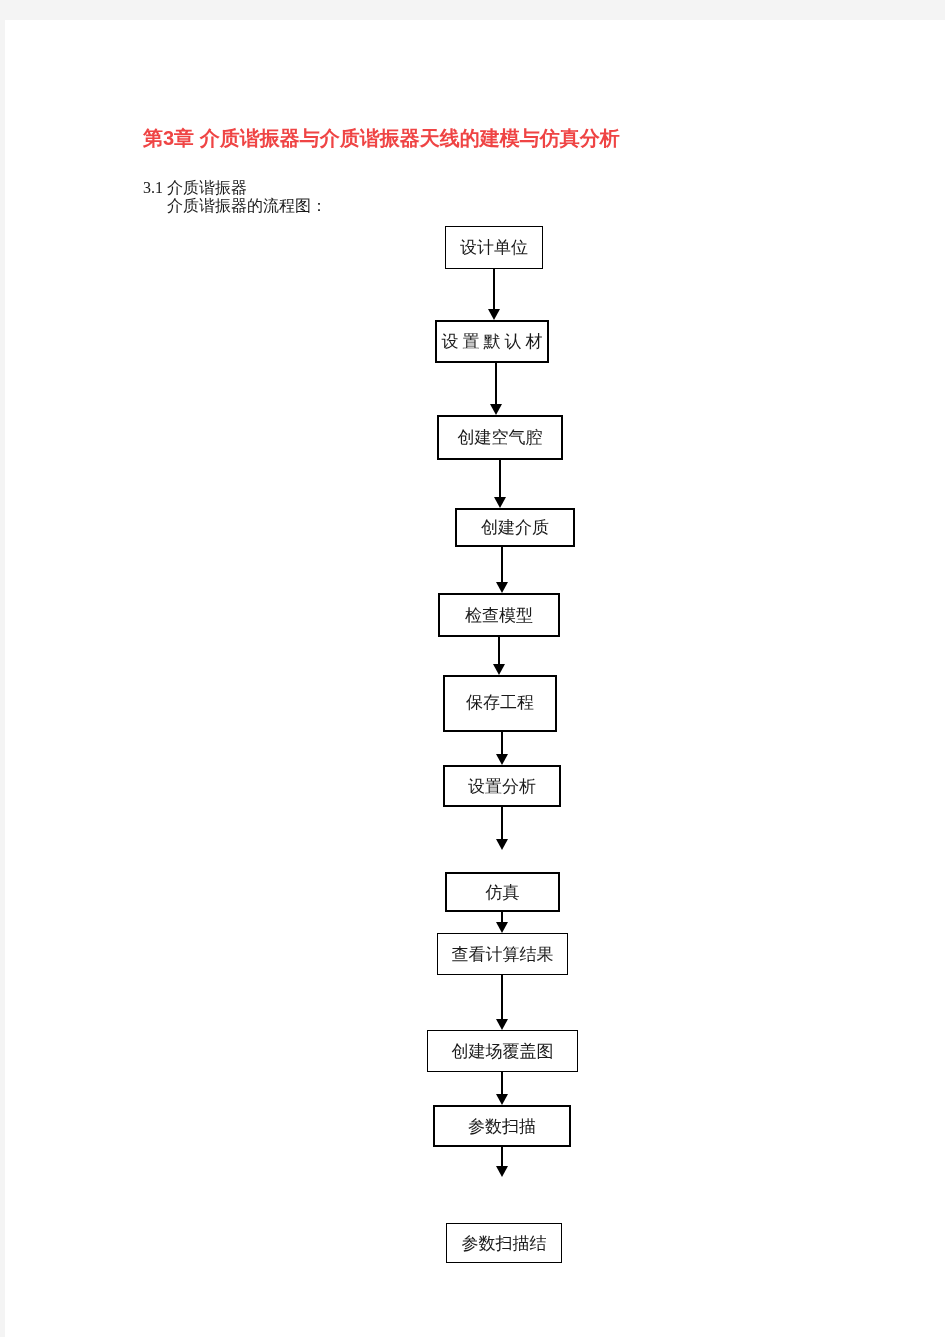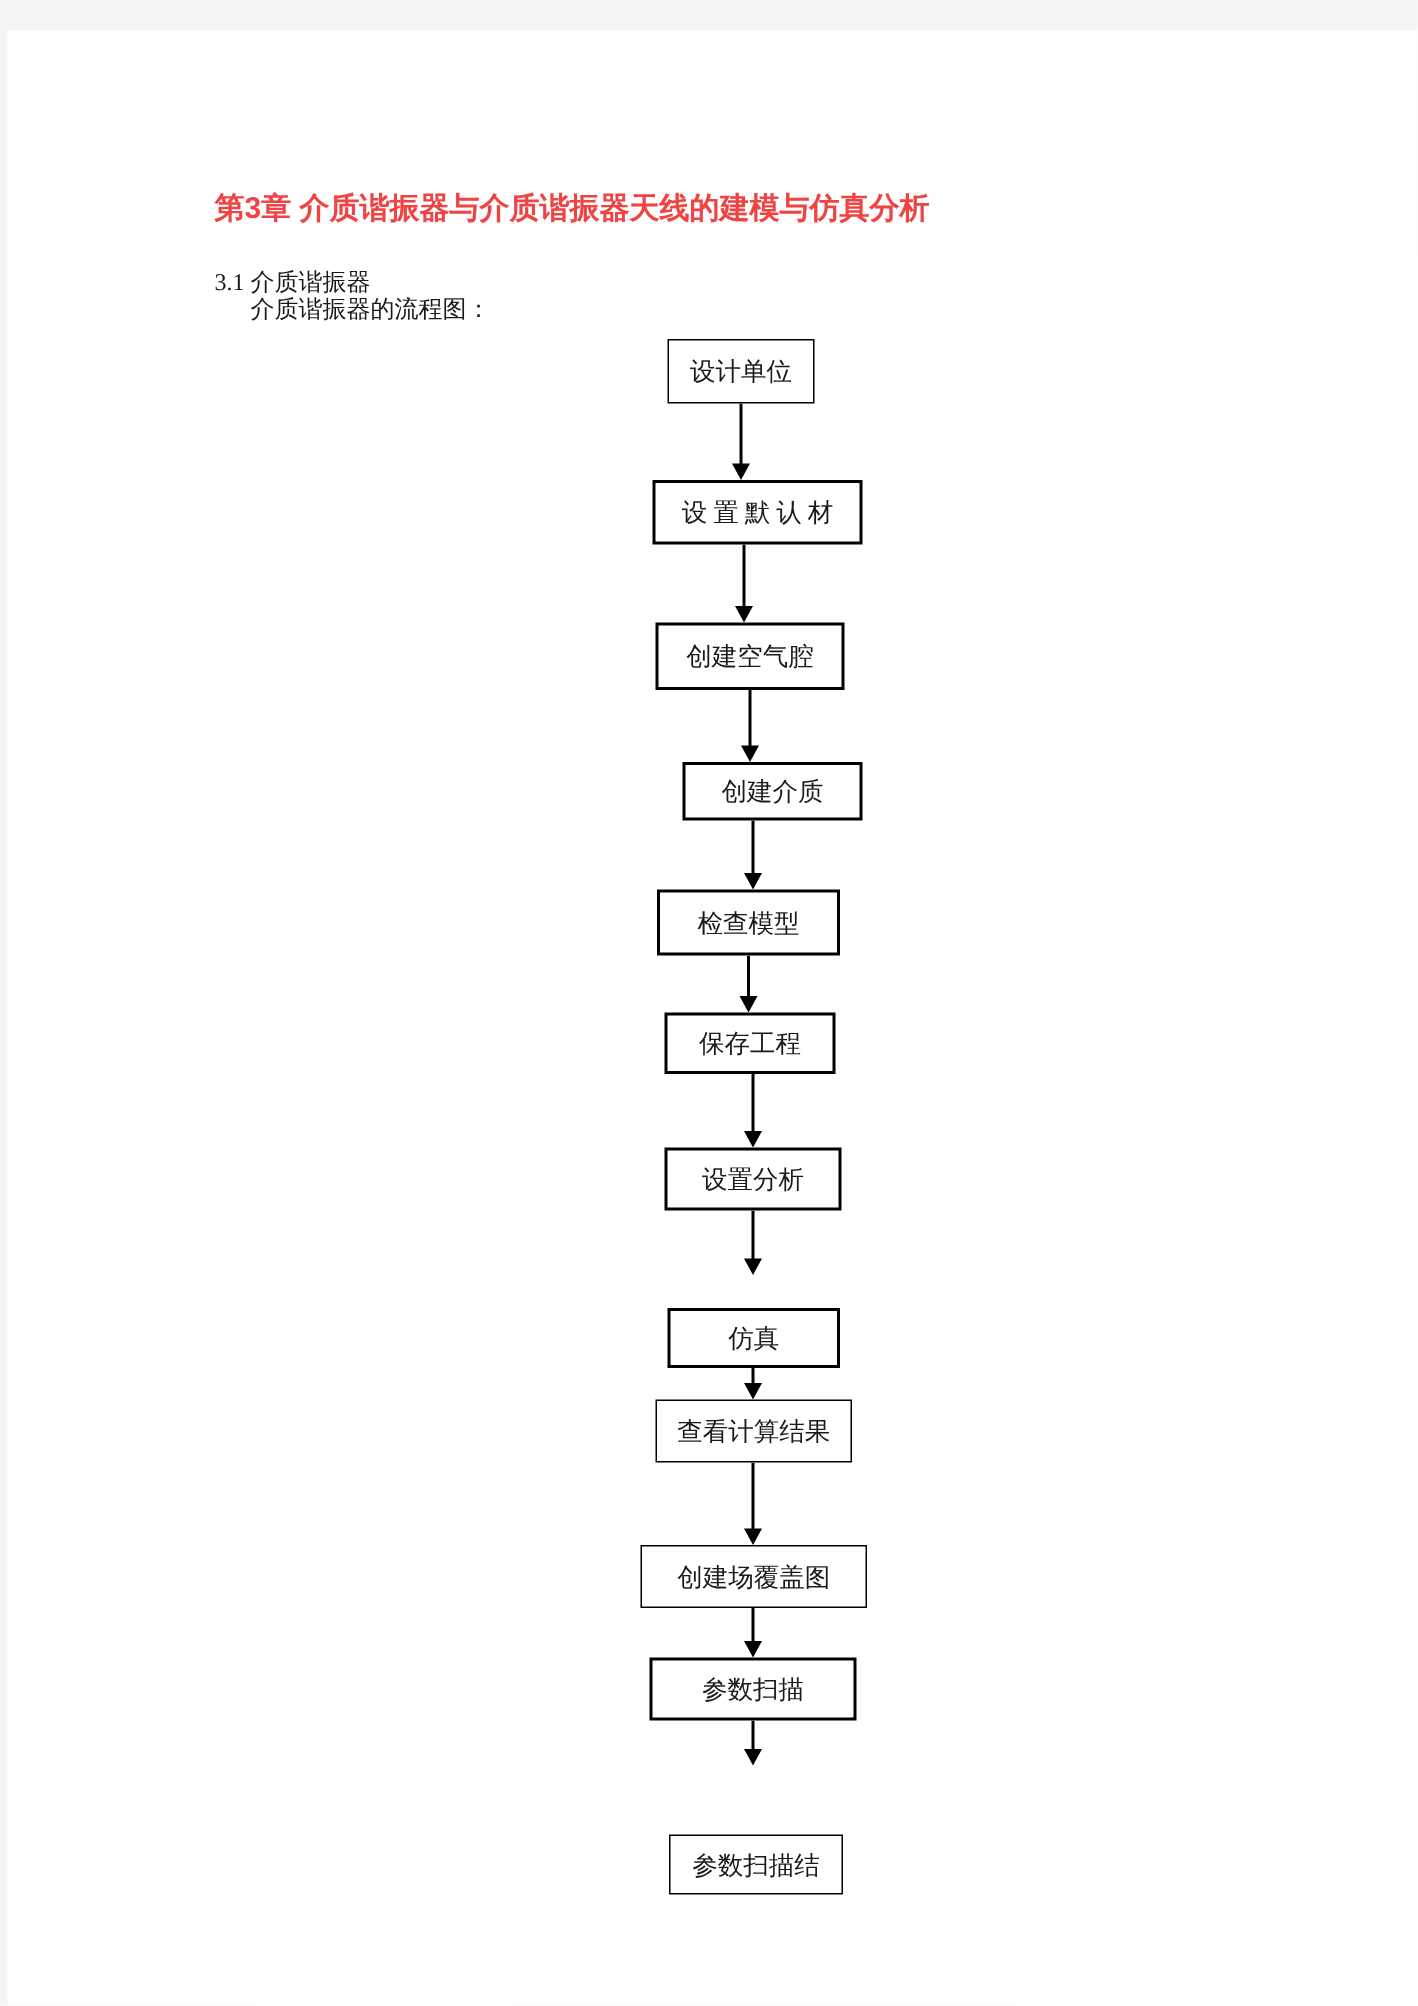--- a/index.html
+++ b/index.html
@@ -152,25 +152,25 @@
       </div>
       <div class="arrow" style="left: 497px; top: 1052px; height: 33px;">
         <div class="shaft" style="height: 24px;"></div>
         <div class="head"></div>
       </div>
       <div class="arrow" style="left: 497px; top: 1127px; height: 30px;">
         <div class="shaft" style="height: 21px;"></div>
         <div class="head"></div>
       </div>
       <div class="node" style="left: 440px; top: 206px; width: 98px; height: 43px;">设计单位</div>
-      <div class="node heavy spaced" style="left: 430px; top: 300px; width: 140px; height: 43px;">设置默认材</div>
+      <div class="node heavy spaced" style="left: 430px; top: 300px; width: 114px; height: 43px;">设置默认材</div>
       <div class="node heavy" style="left: 432px; top: 395px; width: 126px; height: 45px;">创建空气腔</div>
       <div class="node heavy" style="left: 414px; top: 488px; width: 120px; height: 39px; margin-left: 36px;">创建介质</div>
       <div class="node heavy" style="left: 433px; top: 573px; width: 122px; height: 44px;">检查模型</div>
-      <div class="node heavy" style="left: 438px; top: 655px; width: 114px; height: 41px;">保存工程</div>
+      <div class="node heavy" style="left: 438px; top: 655px; width: 114px; height: 57px; font-family: Liberation Mono, monospace;">保存工程</div>
       <div class="node heavy" style="left: 438px; top: 745px; width: 118px; height: 42px;">设置分析</div>
       <div class="node heavy" style="left: 440px; top: 830px; width: 115px; height: 40px; margin-top: 22px;">仿真</div>
       <div class="node" style="left: 422px; top: 1010px; width: 151px; height: 42px;">创建场覆盖图</div>
       <div class="node" style="left: 432px; top: 913px; width: 131px; height: 42px;">查看计算结果</div>
       <div class="node heavy" style="left: 428px; top: 1085px; width: 138px; height: 42px;">参数扫描</div>
       <div class="node" style="left: 441px; top: 1157px; width: 116px; height: 40px; margin-top: 46px;">参数扫描结</div>
     </div>
 
 </div>
 

